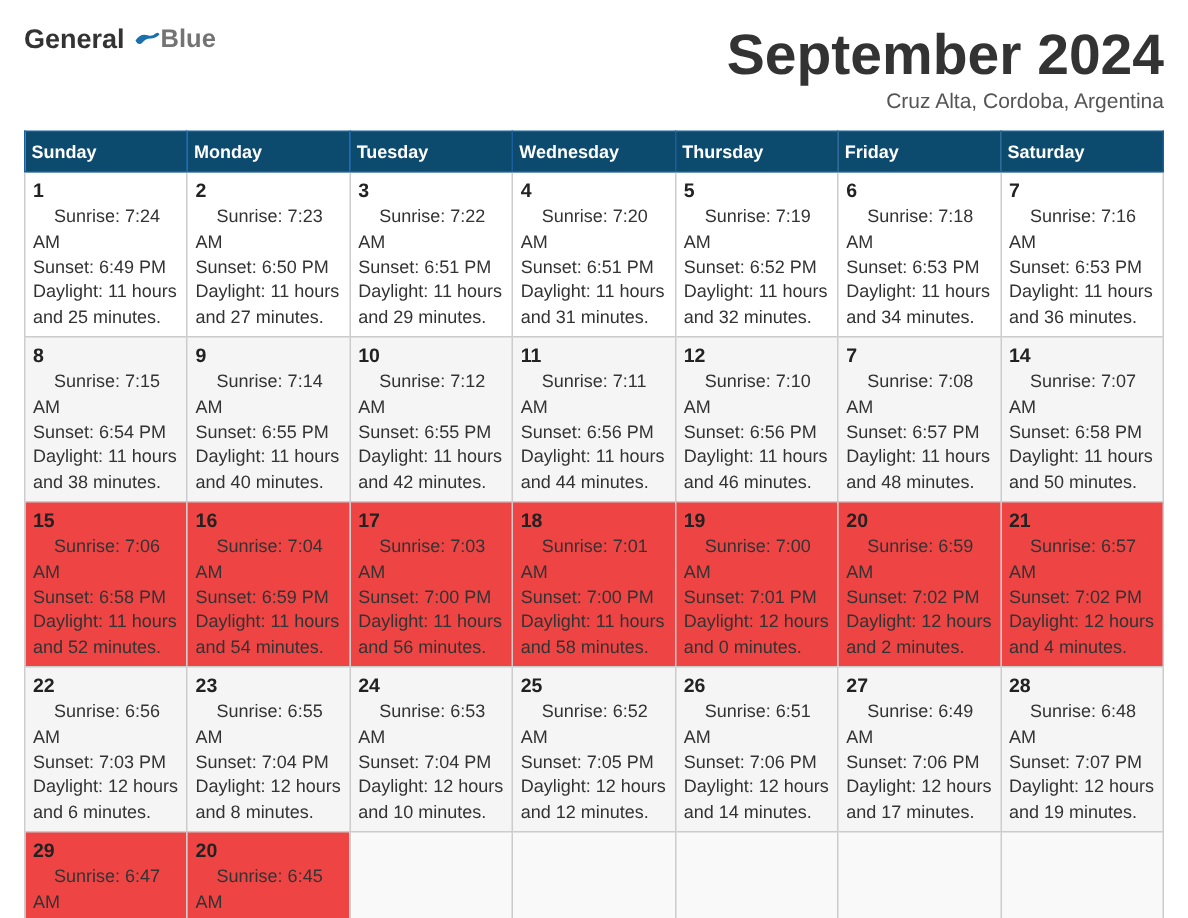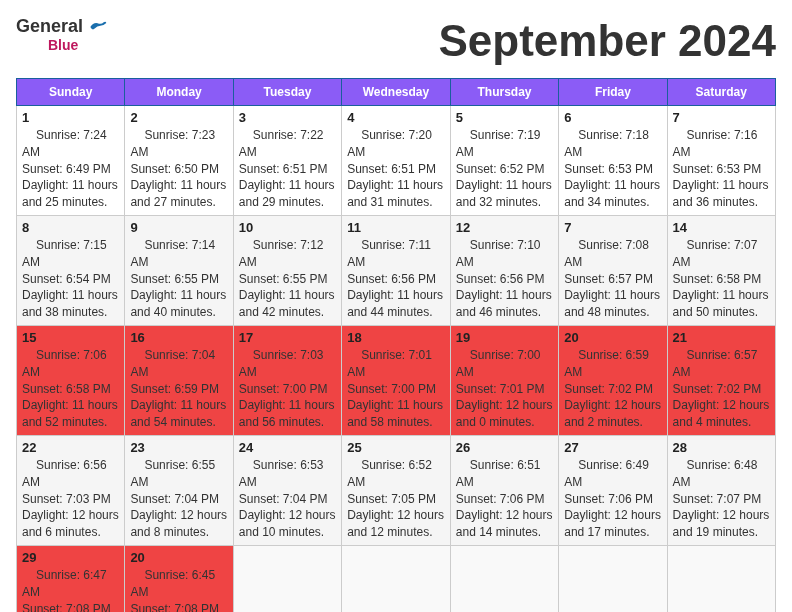--- a/index.html
+++ b/index.html
@@ -11,66 +11,64 @@
       padding: 16px;
     }
     .header {
       display: flex;
       justify-content: space-between;
       align-items: flex-start;
       margin-bottom: 12px;
     }
     .logo {
       display: flex;
-      flex-direction: column;
       align-items: flex-start;
     }
     .logo-text {
       display: flex;
       align-items: center;
       gap: 2px;
     }
     .logo-general {
       font-size: 18px;
       font-weight: bold;
       color: #333;
     }
     .logo-blue {
-      font-size: 14px;
+      font-size: 17px;
       font-weight: bold;
-      color: #be185d;
-      margin-left: 32px;
+      color: #737373;
     }
     .logo-bird {
       width: 20px;
       height: 20px;
       margin-left: 2px;
     }
     .title-section {
       text-align: right;
     }
     .month-title {
-      font-size: 44px;
+      font-size: 38px;
       font-weight: bold;
       color: #333;
     }
     .location {
       font-size: 14px;
       color: #555;
     }
     .calendar {
       width: 100%;
       border-collapse: collapse;
       font-size: 11px;
     }
     .calendar th {
-      background: #8b5cf6;
+      background: #0c4a6e;
       color: white;
       padding: 6px 4px;
-      text-align: center;
+      text-align: left;
       font-size: 12px;
       font-weight: bold;
       border: 1px solid #1a5f9d;
     }
     .calendar td {
       border: 1px solid #ccc;
       padding: 4px 5px;
       vertical-align: top;
       width: 110px;
       min-height: 70px;
@@ -110,20 +108,21 @@
     <div class="logo-text">
       <span class="logo-general">General</span>
       <svg class="logo-bird" viewBox="0 0 30 20">
         <path d="M5,10 Q10,2 18,5 Q22,6 25,3 Q28,1 29,4 Q25,8 20,8 Q15,8 12,12 Q8,16 5,10Z" fill="#1a6fad"></path>
       </svg>
     </div>
     <span class="logo-blue">Blue</span>
   </div>
   <div class="title-section">
     <div class="month-title">September 2024</div>
+    <div class="location">Cruz Alta, Cordoba, Argentina</div>
   </div>
 </div>
 
 <table class="calendar">
   <thead>
     <tr>
     <th>Sunday</th>
         <th>Monday</th>
         <th>Tuesday</th>
         <th>Wednesday</th>

